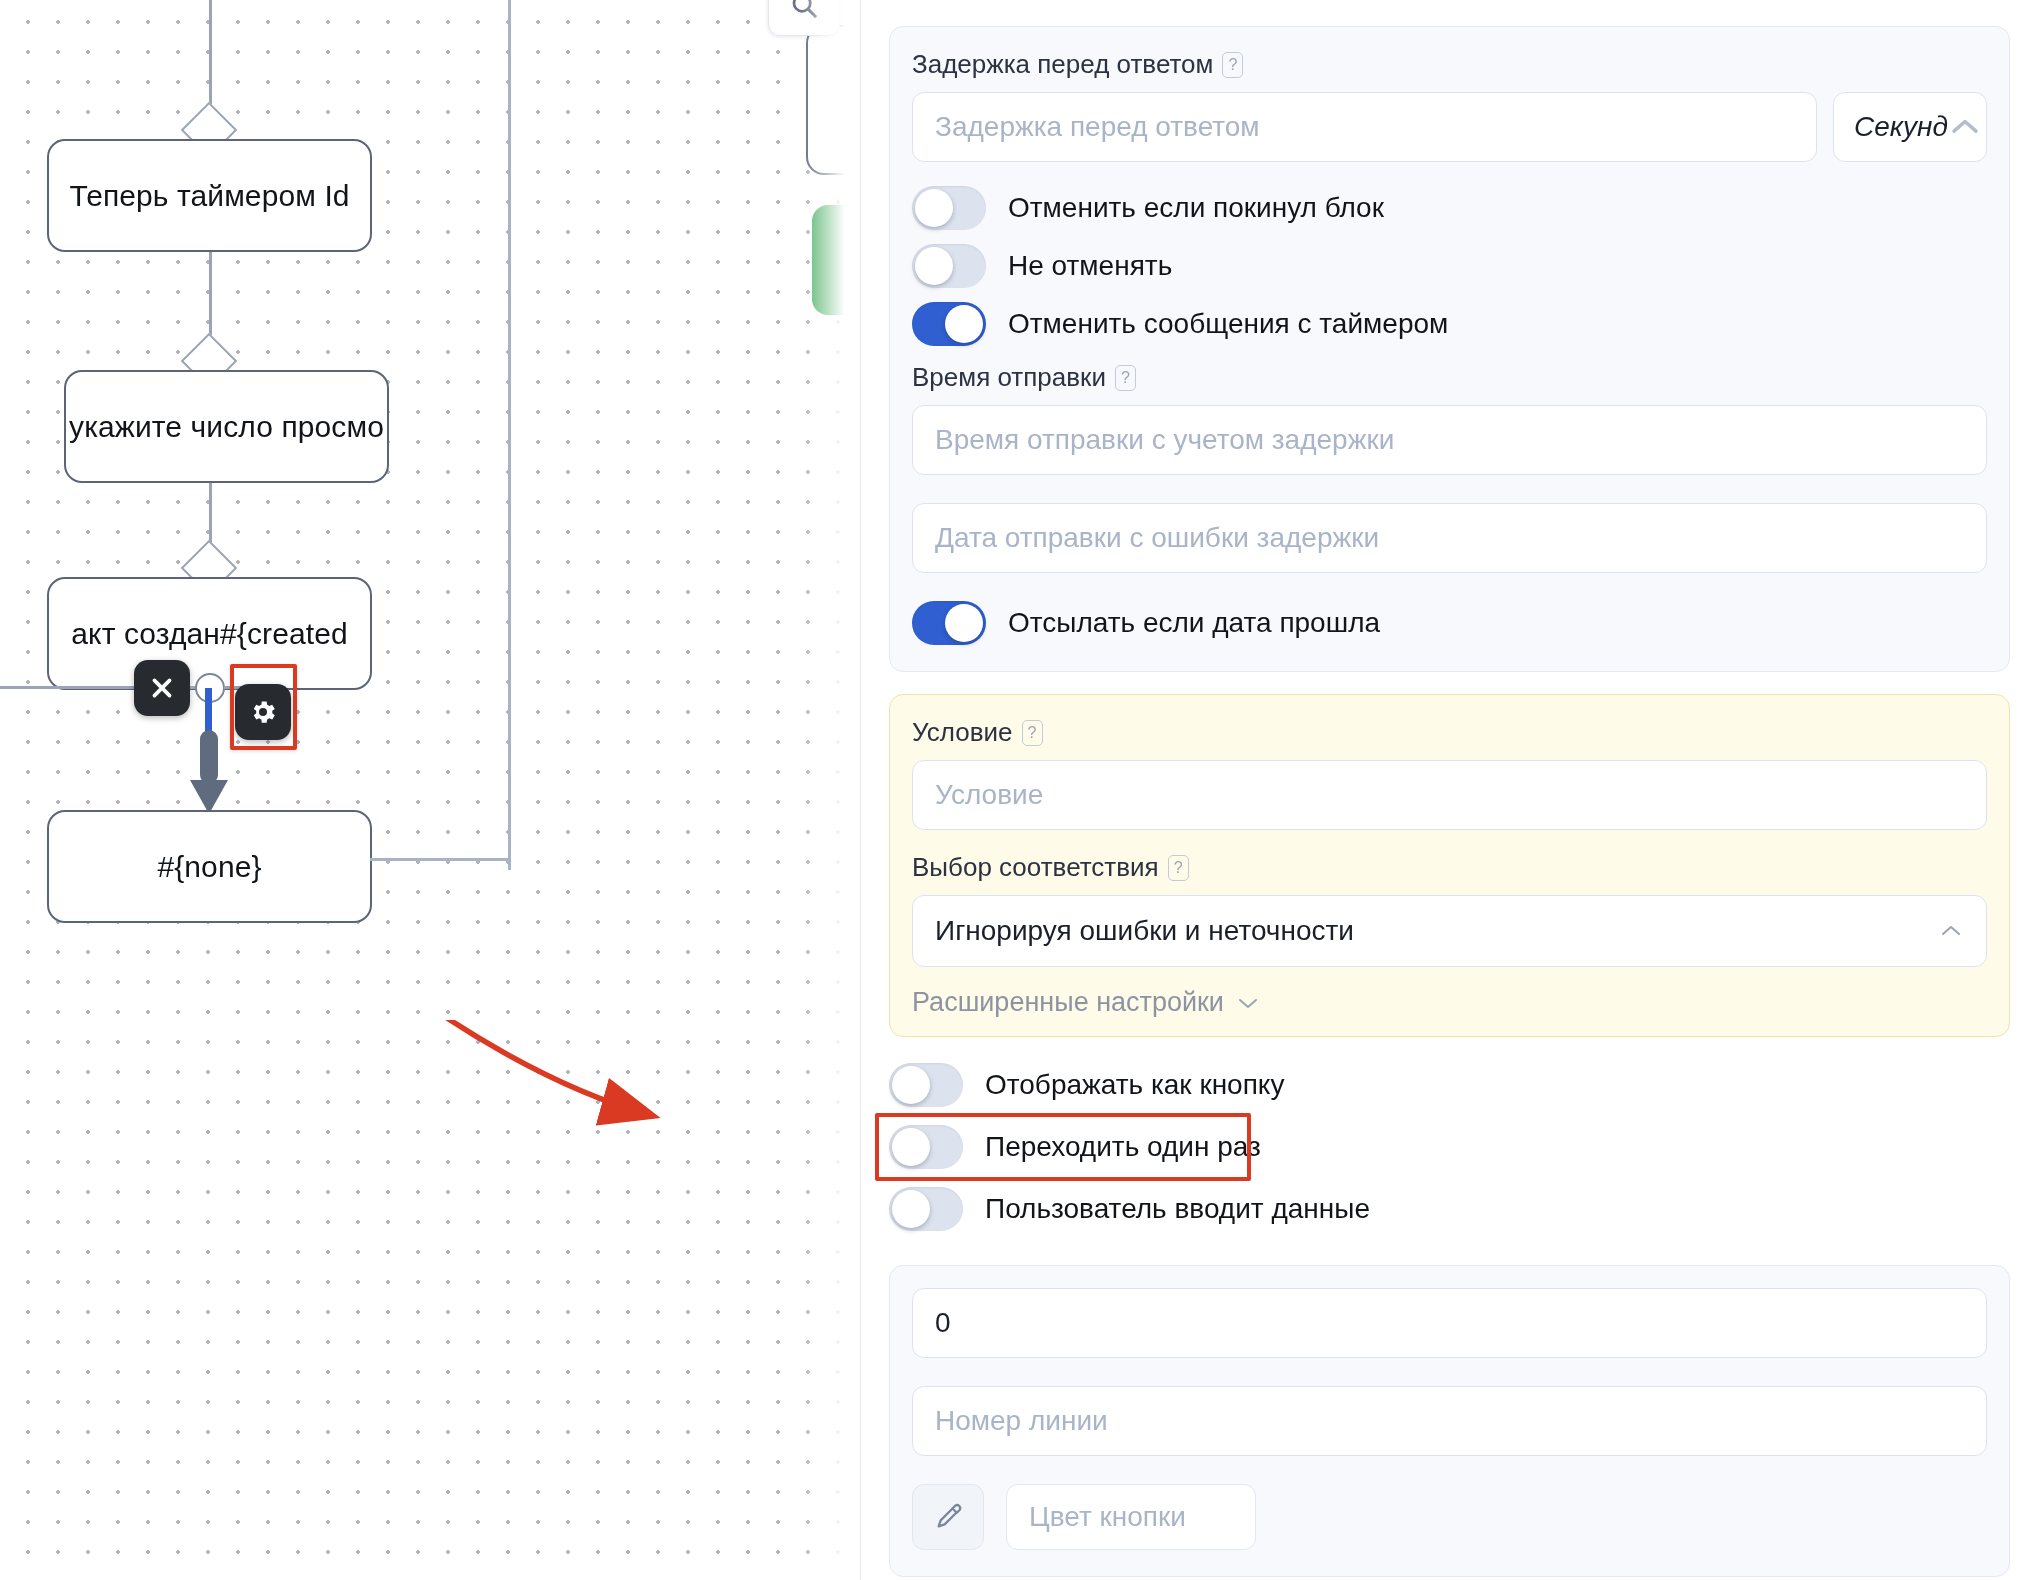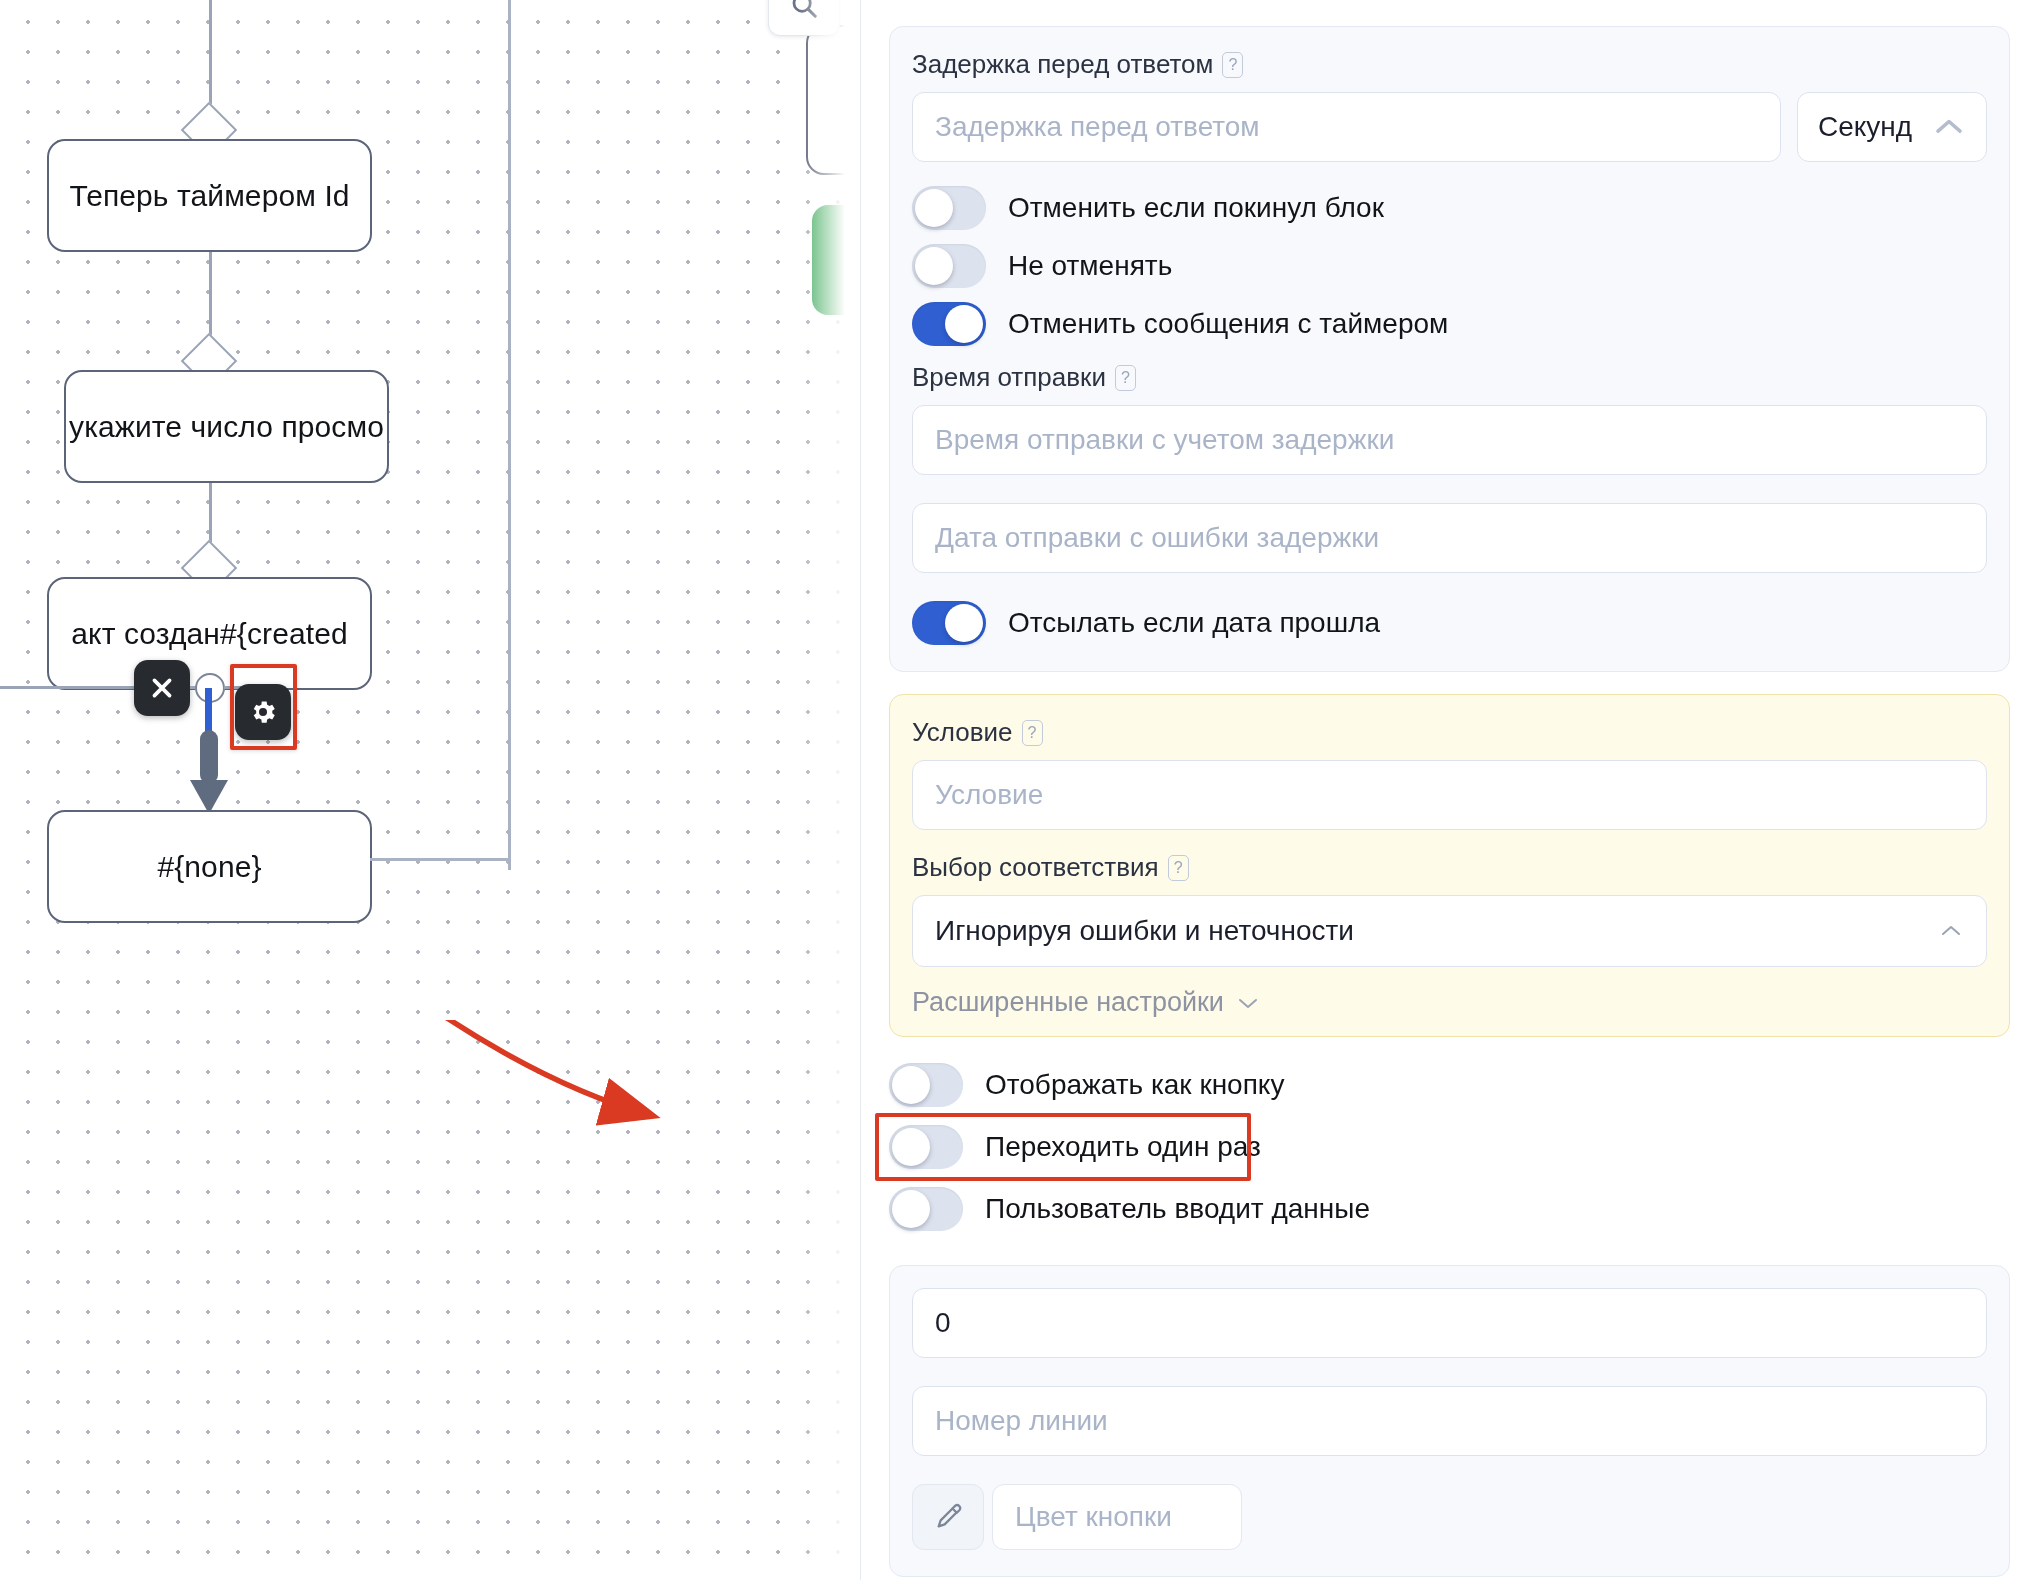--- a/index.html
+++ b/index.html
@@ -155,24 +155,24 @@
     color: #1a1f2b;
     margin-bottom: 28px;
   }
   .input.ph { color: #a9b4c8; }
   .input.last { margin-bottom: 0; }
 
   .row-inline { display: flex; gap: 16px; align-items: stretch; }
   .row-inline .input { flex: 1; margin-bottom: 0; }
 
   .unit-select {
-    width: 190px; height: 70px;
+    width: 154px; height: 70px;
     border: 1.5px solid #dde3ee; border-radius: 12px; background: #ffffff;
     display: flex; align-items: center; justify-content: space-between;
-    padding: 0 20px; font-size: 28px; color: #1a1f2b;
+    padding: 0 20px; font-size: 28px; color: #1a1f2b; font-style: italic;
   }
   .chev { color: #b4bdcd; display: inline-block; }
   .chev svg { display: block; }
 
   .toggle-row {
     display: flex; align-items: center; gap: 22px;
     margin: 14px 0;
   }
   .toggle {
     position: relative;
@@ -201,21 +201,21 @@
 
   .adv-link {
     display: flex; align-items: center; gap: 12px;
     font-size: 27px; color: #8d93a3;
     margin-top: 20px;
   }
 
   .toggles-bare { margin-top: 26px; }
   .toggles-bare .toggle-row { margin: 18px 0; }
 
-  .color-row { display: flex; align-items: center; gap: 8px; margin-top: 4px; }
+  .color-row { display: flex; align-items: center; gap: 22px; margin-top: 4px; }
   .eyedrop-btn {
     width: 72px; height: 66px;
     border: 1.5px solid #e2e7f0; border-radius: 12px;
     background: #f1f4f9;
     display: flex; align-items: center; justify-content: center;
   }
   .color-input {
     width: 250px; height: 66px;
     border: 1.5px solid #e2e7f0; border-radius: 12px; background: #ffffff;
     display: flex; align-items: center; padding: 0 22px;

